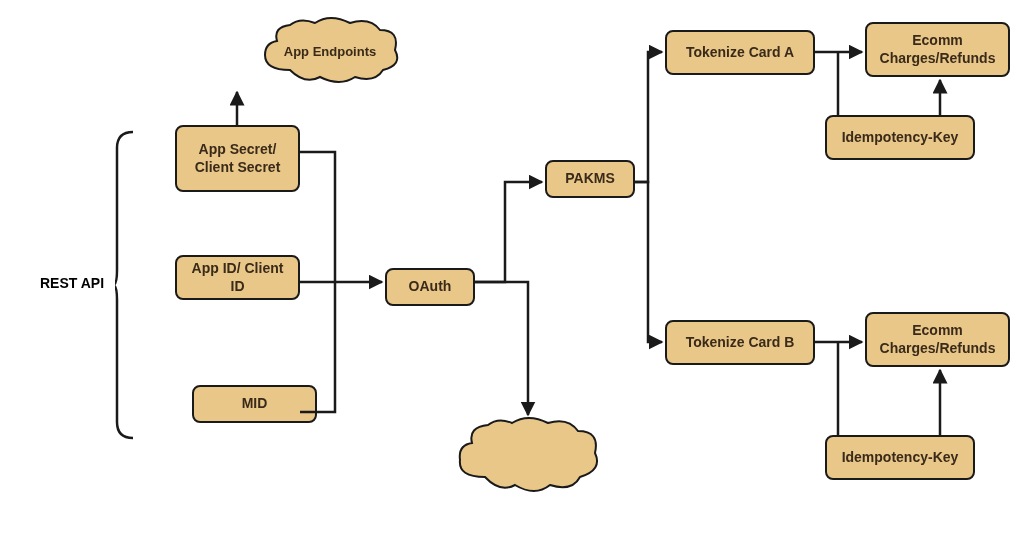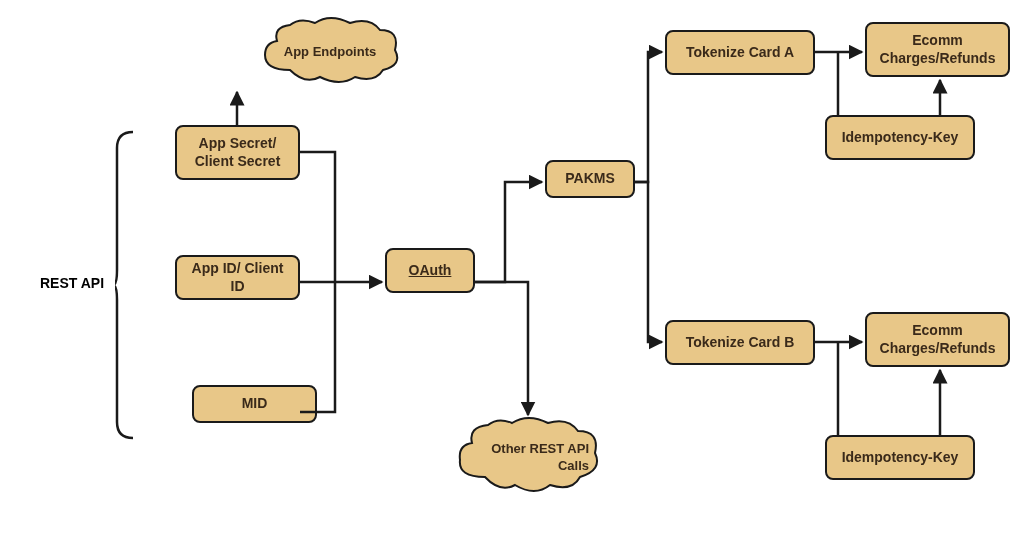--- a/index.html
+++ b/index.html
@@ -79,36 +79,35 @@
   <svg viewBox="0 0 150 75">
       <path d="M35 55 Q10 55 10 40 Q10 28 22 26 Q18 12 35 10 Q45 2 60 8 Q75 -2 95 8 Q115 2 125 15 Q145 15 140 35 Q148 50 128 55 Q120 68 100 62 Q85 72 65 62 Q50 70 35 55 Z" fill="#e8c788" stroke="#1a1a1a" stroke-width="2"></path>
     </svg>
   <span>App Endpoints</span>
 </div>
 
 <div class="cloud" style="left:450px; top:415px; width:155px; height:85px;">
   <svg viewBox="0 0 155 85">
       <path d="M35 62 Q8 62 10 45 Q8 30 22 28 Q18 12 38 10 Q48 2 62 8 Q78 -2 98 8 Q118 2 128 16 Q150 16 145 38 Q153 55 130 62 Q122 77 100 70 Q85 82 65 70 Q50 78 35 62 Z" fill="#e8c788" stroke="#1a1a1a" stroke-width="2"></path>
     </svg>
-  <span>Other REST API Calls</span>
 </div>
 
-<div class="node" style="left:175px; top:125px; width:125px; height:55px;">
+<div class="node" style="left:175px; top:125px; width:125px; height:67px;">
     <span>App Secret/ Client Secret</span>
   </div>
 
 <div class="node" style="left:175px; top:255px; width:125px; height:45px;">
     <span>App ID/ Client ID</span>
   </div>
 
 <div class="node" style="left:172px; top:385px; width:125px; height:38px;margin-left:20px;">
     <span>MID</span>
   </div>
 
-<div class="node" style="left:385px; top:248px; width:90px; height:45px;text-decoration:underline;">
+<div class="node" style="left:385px; top:268px; width:90px; height:38px;">
     <span>OAuth</span>
   </div>
 
 <div class="node" style="left:545px; top:160px; width:90px; height:38px;">
     <span>PAKMS</span>
   </div>
 
 <div class="node" style="left:665px; top:30px; width:150px; height:45px;">
     <span>Tokenize Card A</span>
   </div>

